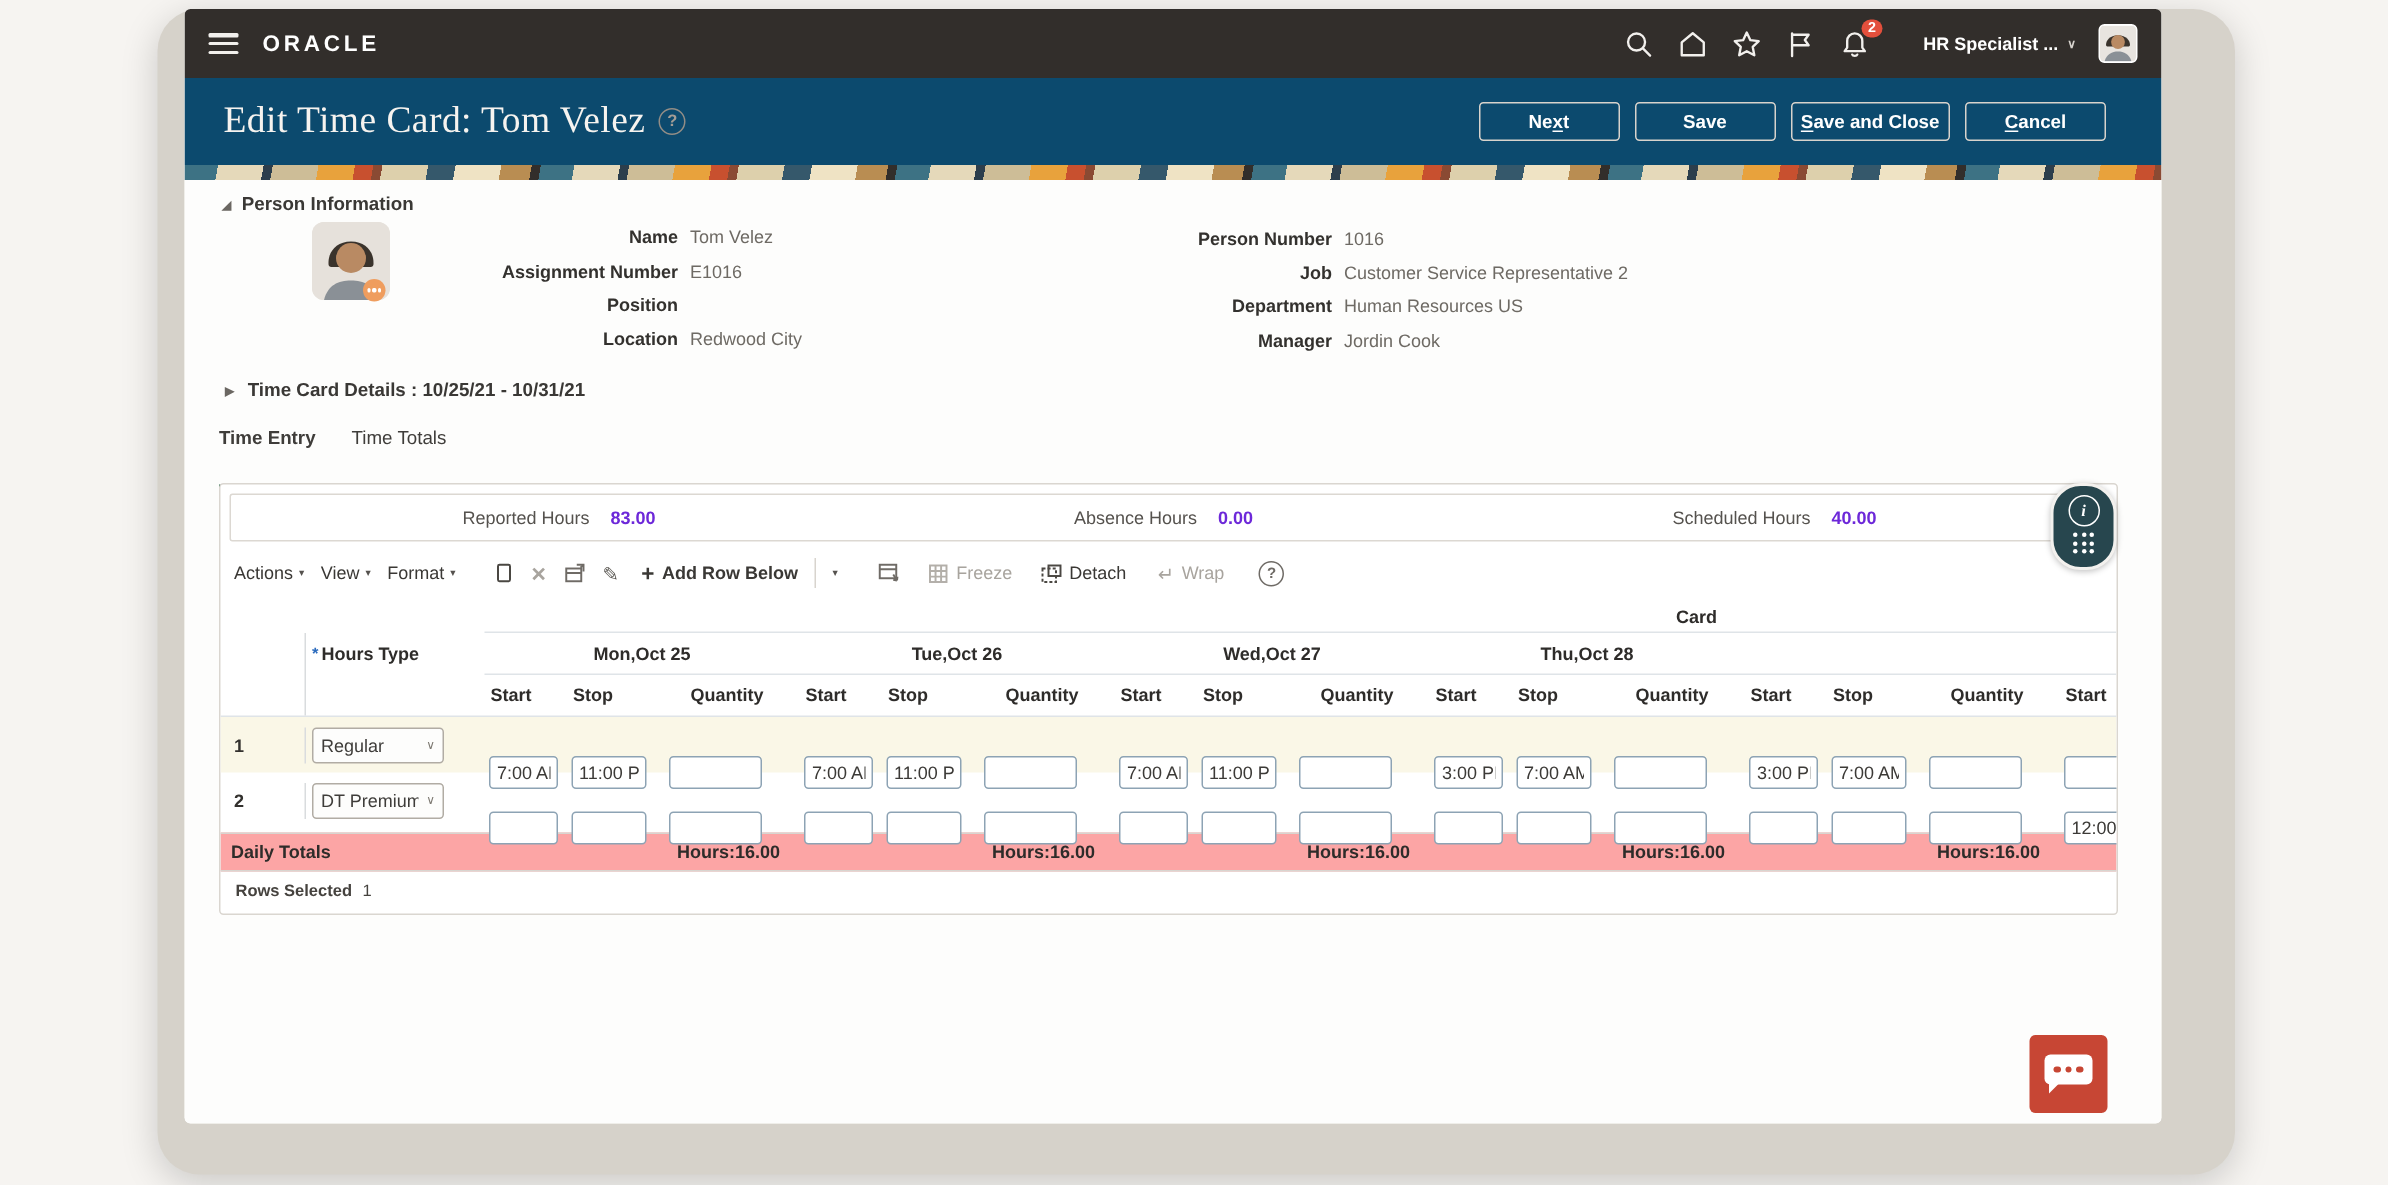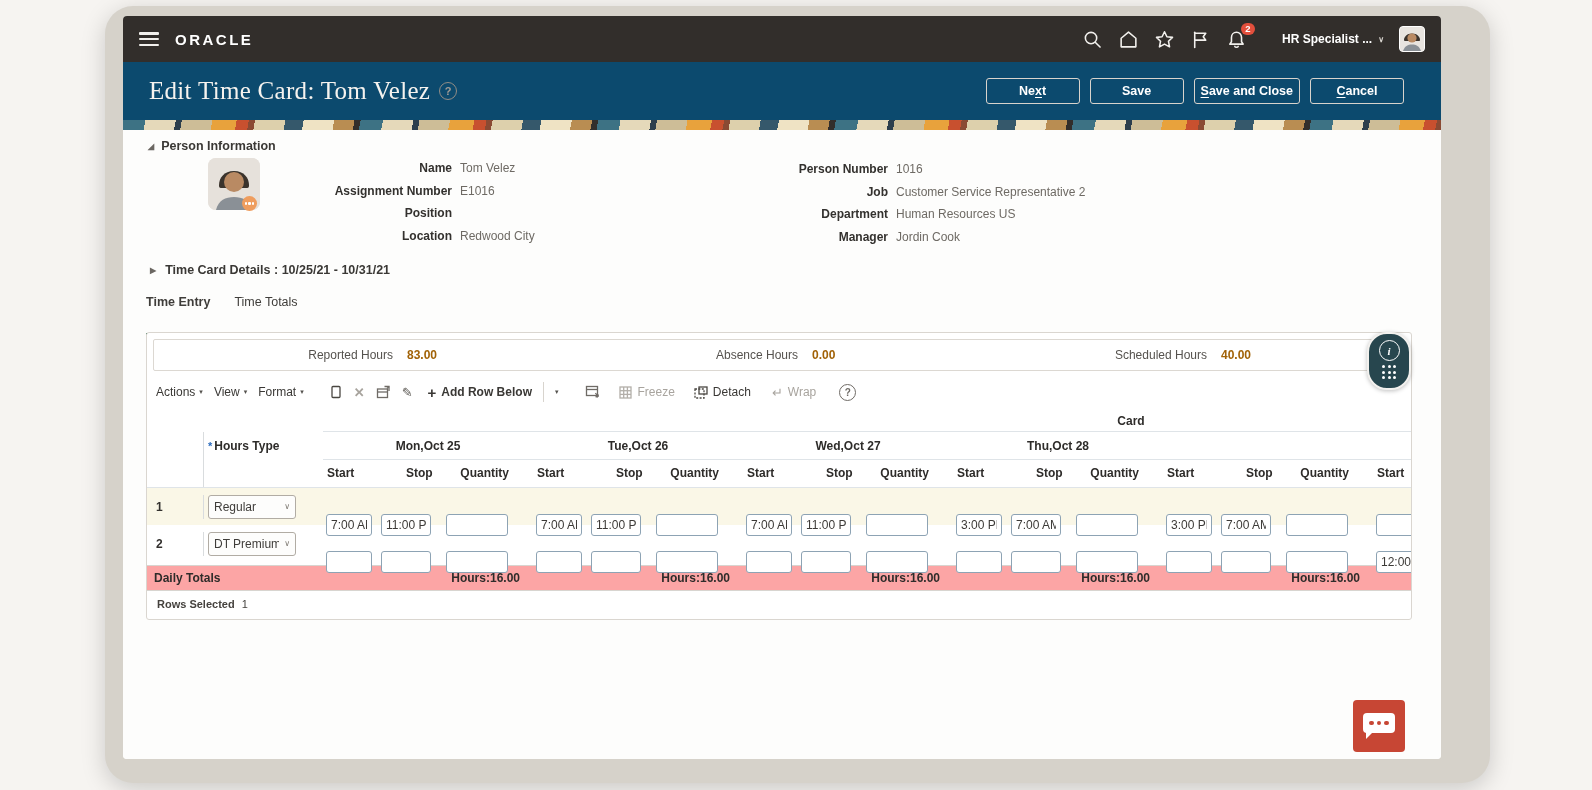--- a/index.html
+++ b/index.html
@@ -1,18 +1,18 @@
 <!DOCTYPE html>
 <html><head>
 <meta charset="utf-8">
 <style>
   html,body{margin:0;padding:0;background:#f6f4f1;font-family:"Liberation Sans",sans-serif;}
   .canvas{position:relative;width:1592px;height:790px;overflow:hidden;}
   .frame{position:absolute;left:105px;top:6px;width:1385px;height:777px;background:#d6d2ca;border-radius:28px;box-shadow:0 6px 24px rgba(0,0,0,.18);}
-  .screen{position:absolute;left:18px;top:10px;width:1318px;height:743px;background:#fdfdfc;border-radius:4px;overflow:hidden;}
+  .screen{position:absolute;left:18px;top:0;width:1318px;height:743px;background:#fdfdfc;border-radius:4px;overflow:hidden;}
 
   
   .topbar{height:46px;background:#322e2b;display:flex;align-items:center;padding:0 16px;box-sizing:border-box;}
   .hamburger{width:20px;height:14px;display:flex;flex-direction:column;justify-content:space-between;cursor:pointer;}
   .hamburger span{display:block;height:2.5px;background:#f2f0ed;border-radius:1px;}
   .brand{color:#fff;font-weight:bold;font-size:15px;letter-spacing:2.5px;margin-left:16px;}
   .topbar-right{margin-left:auto;display:flex;align-items:center;gap:15px;}
   .tico{width:21px;height:21px;display:block;}
   .tico path,.tico circle,.tico polygon,.tico line{fill:none;stroke:#f2f0ed;stroke-width:1.5;stroke-linejoin:round;stroke-linecap:round;}
   .bell-wrap{position:relative;}
@@ -55,21 +55,21 @@
 
   .tabs{position:absolute;left:23px;top:165px;display:flex;gap:24px;}
   .tab{font-size:12.5px;color:#3f3d3a;padding-bottom:24px;cursor:pointer;}
   .tab.active{font-weight:bold;border-bottom:3px solid #2e6b4b;}
 
   
   .panel{position:absolute;left:23px;top:202px;width:1266px;height:288px;border:1px solid #dad6d0;border-radius:3px;background:#fff;box-sizing:border-box;}
   .summary{position:absolute;left:6px;right:6px;top:6px;height:30px;border:1px solid #dcd8d2;border-radius:2px;background:#fff;}
   .sum-pair{position:absolute;top:8px;display:flex;align-items:center;font-size:12px;}
   .sum-label{width:160px;text-align:right;color:#55524e;}
-  .sum-value{margin-left:14px;font-weight:bold;color:#a16207;}
+  .sum-value{margin-left:14px;font-weight:bold;color:#6d28d9;}
 
   .toolbar{position:absolute;left:0;right:0;top:44px;height:30px;display:flex;align-items:center;padding-left:9px;gap:11px;font-size:12px;color:#3a3835;}
   .tmenu{display:flex;align-items:center;gap:4px;cursor:pointer;}
   .tmenu .caret{font-size:7px;color:#55524e;}
   .tbtn{display:flex;align-items:center;gap:5px;cursor:pointer;}
   .tbtn.disabled{color:#a8a49e;cursor:default;}
   .addrow{font-weight:bold;display:flex;align-items:center;gap:5px;cursor:pointer;}
   .plus{font-size:15px;font-weight:bold;line-height:1;}
   .tdivider{width:1px;height:20px;background:#d8d4ce;}
   .iglyph{font-size:13px;color:#5b5853;line-height:1;}
@@ -91,21 +91,21 @@
   .sub-row{height:28px;border-bottom:1px solid #dfe4e8;box-sizing:border-box;}
   .cell-num{width:56px;box-sizing:border-box;padding-left:9px;flex-shrink:0;display:flex;align-items:center;font-weight:bold;color:#33312e;}
   .cell-type{width:120px;box-sizing:border-box;border-left:1px solid #d9dcde;flex-shrink:0;display:flex;align-items:center;padding-left:4px;}
   .hth{font-weight:bold;color:#2e2c2a;}
   .req{color:#2b6bbd;font-size:11px;margin-right:2px;vertical-align:top;}
   .dgroup{width:210px;flex-shrink:0;position:relative;}
   .dgroup.dhead{display:flex;align-items:center;justify-content:center;font-weight:bold;color:#2e2c2a;}
   .dgroup-partial{flex:1;position:relative;}
   .sh{position:absolute;top:6px;font-weight:bold;color:#2e2c2a;}
   .sh-start{left:4px;}
-  .sh-stop{left:59px;margin-left:24px;}
+  .sh-stop{left:59px;}
   .sh-qty{right:24px;}
   .trow{display:flex;height:37px;align-items:center;}
   .trow.sel{background:#faf7e7;}
   .dropdown{width:88px;height:24px;border:1px solid #b1aca4;border-radius:3px;background:#fdfdfc;display:flex;align-items:center;box-sizing:border-box;cursor:pointer;}
   .dd-text{flex:1;padding:0 0 0 5px;color:#3f3d3a;white-space:nowrap;overflow:hidden;}
   .dd-chev{padding:0 5px;color:#7d7972;font-size:8px;}
   .tin{position:absolute;top:7px;height:22px;border:1px solid #8da3b4;border-radius:3px;background:#fff;box-sizing:border-box;font:12px "Liberation Sans",sans-serif;color:#3c3a37;padding:0 4px;}
   .in-start{left:3px;width:46px;}
   .in-stop{left:58px;width:50px;}
   .in-qty{left:123px;width:62px;}

